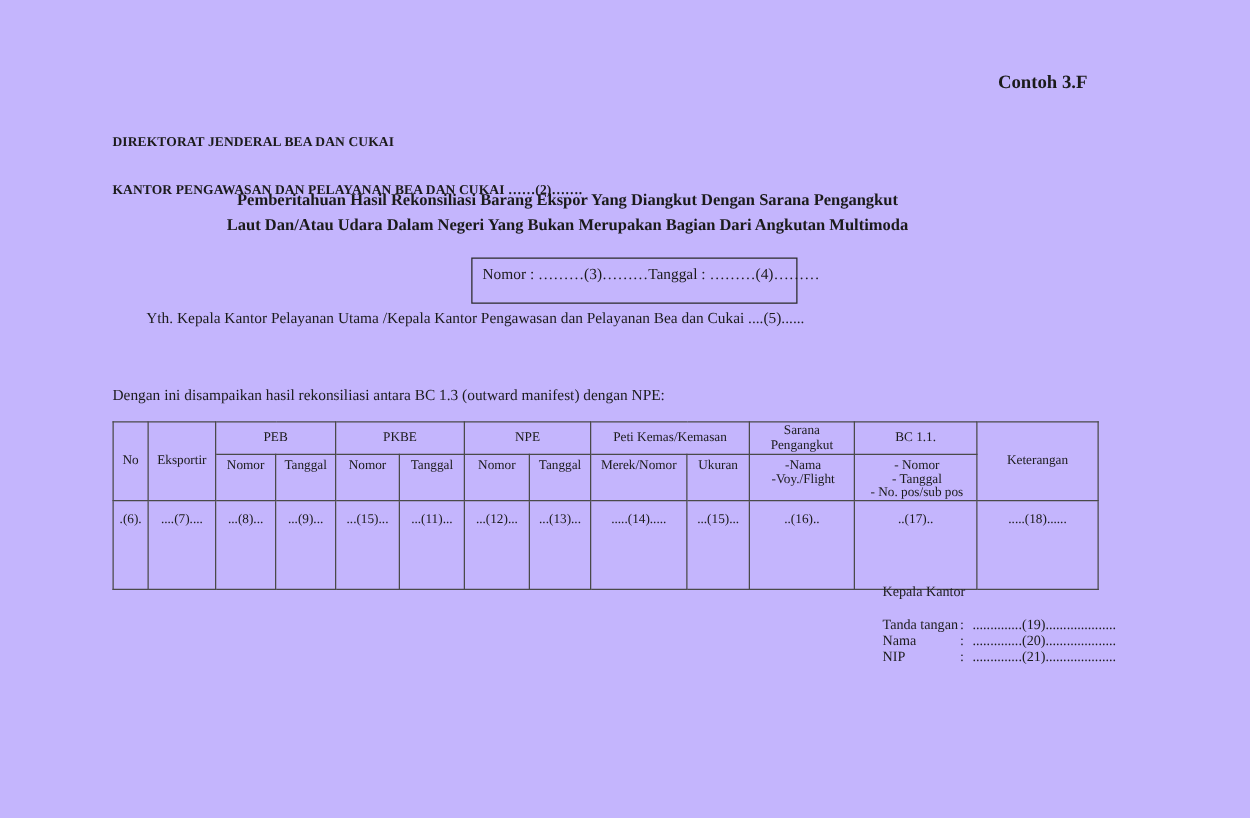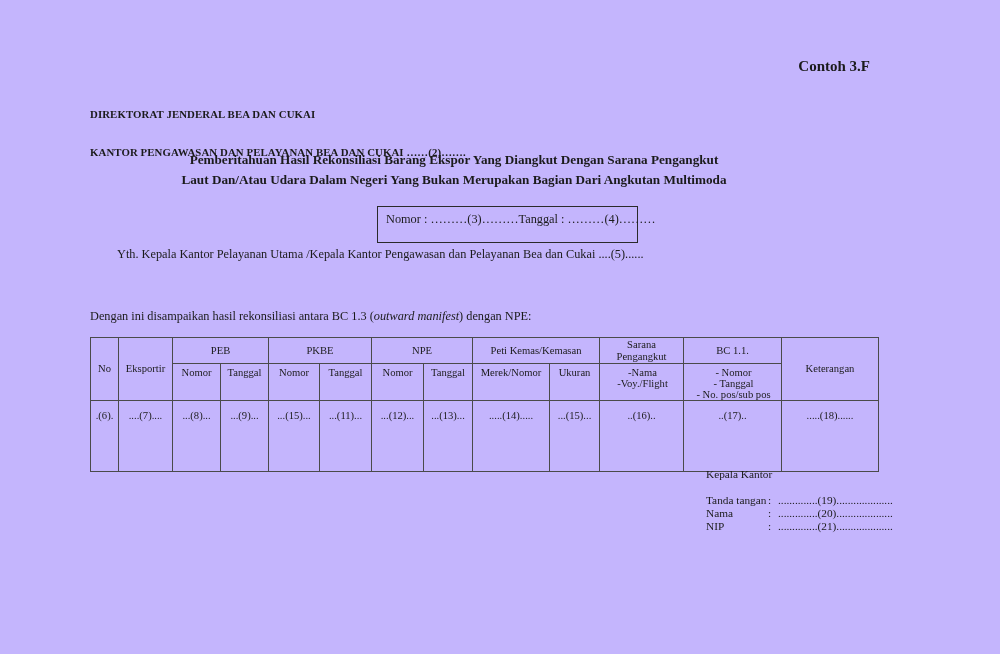--- a/index.html
+++ b/index.html
@@ -58,21 +58,21 @@
     top: 247px;
     font-size: 12.3px;
     margin-left: 27px;
   }
   .intro-line {
     position: absolute;
     left: 90px;
     top: 309px;
     font-size: 12.3px;
   }
-  .intro-line .italic { font-style: italic; }
+  .intro-line .italic { }
   table.recon-table {
     position: absolute;
     left: 90px;
     top: 337px;
     border-collapse: collapse;
     table-layout: fixed;
     width: 789px;
     font-size: 10.6px;
   }
   .recon-table th, .recon-table td {

